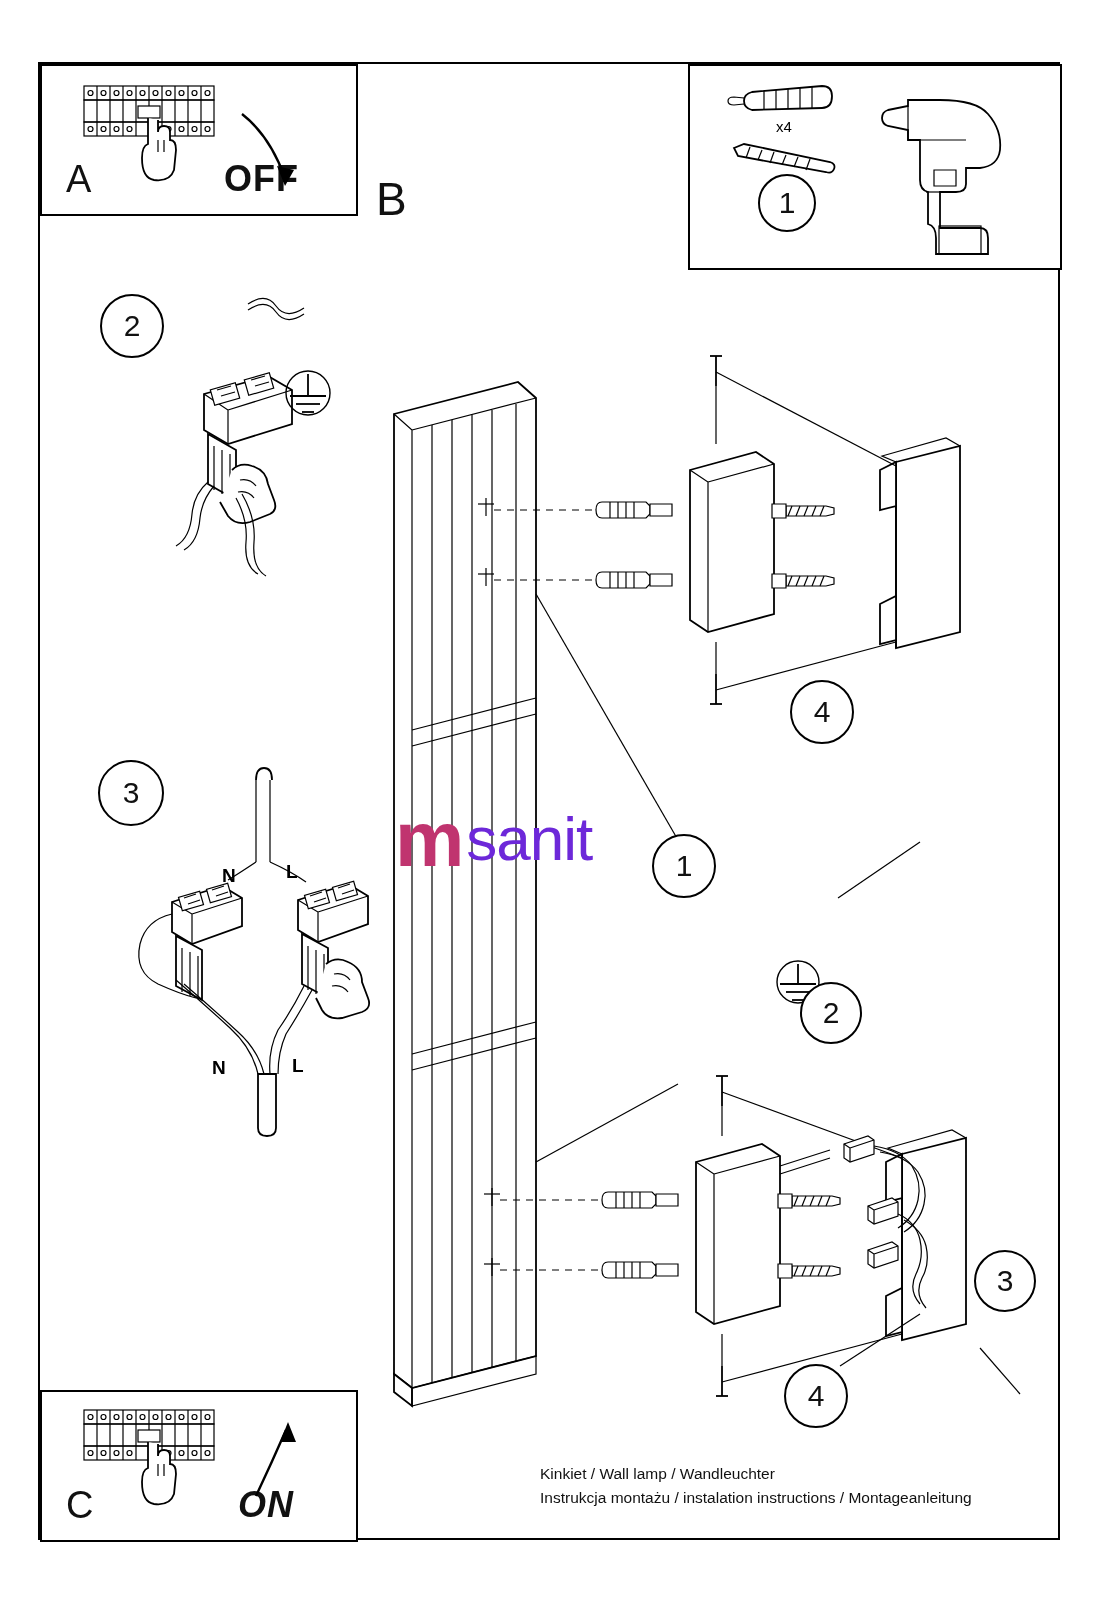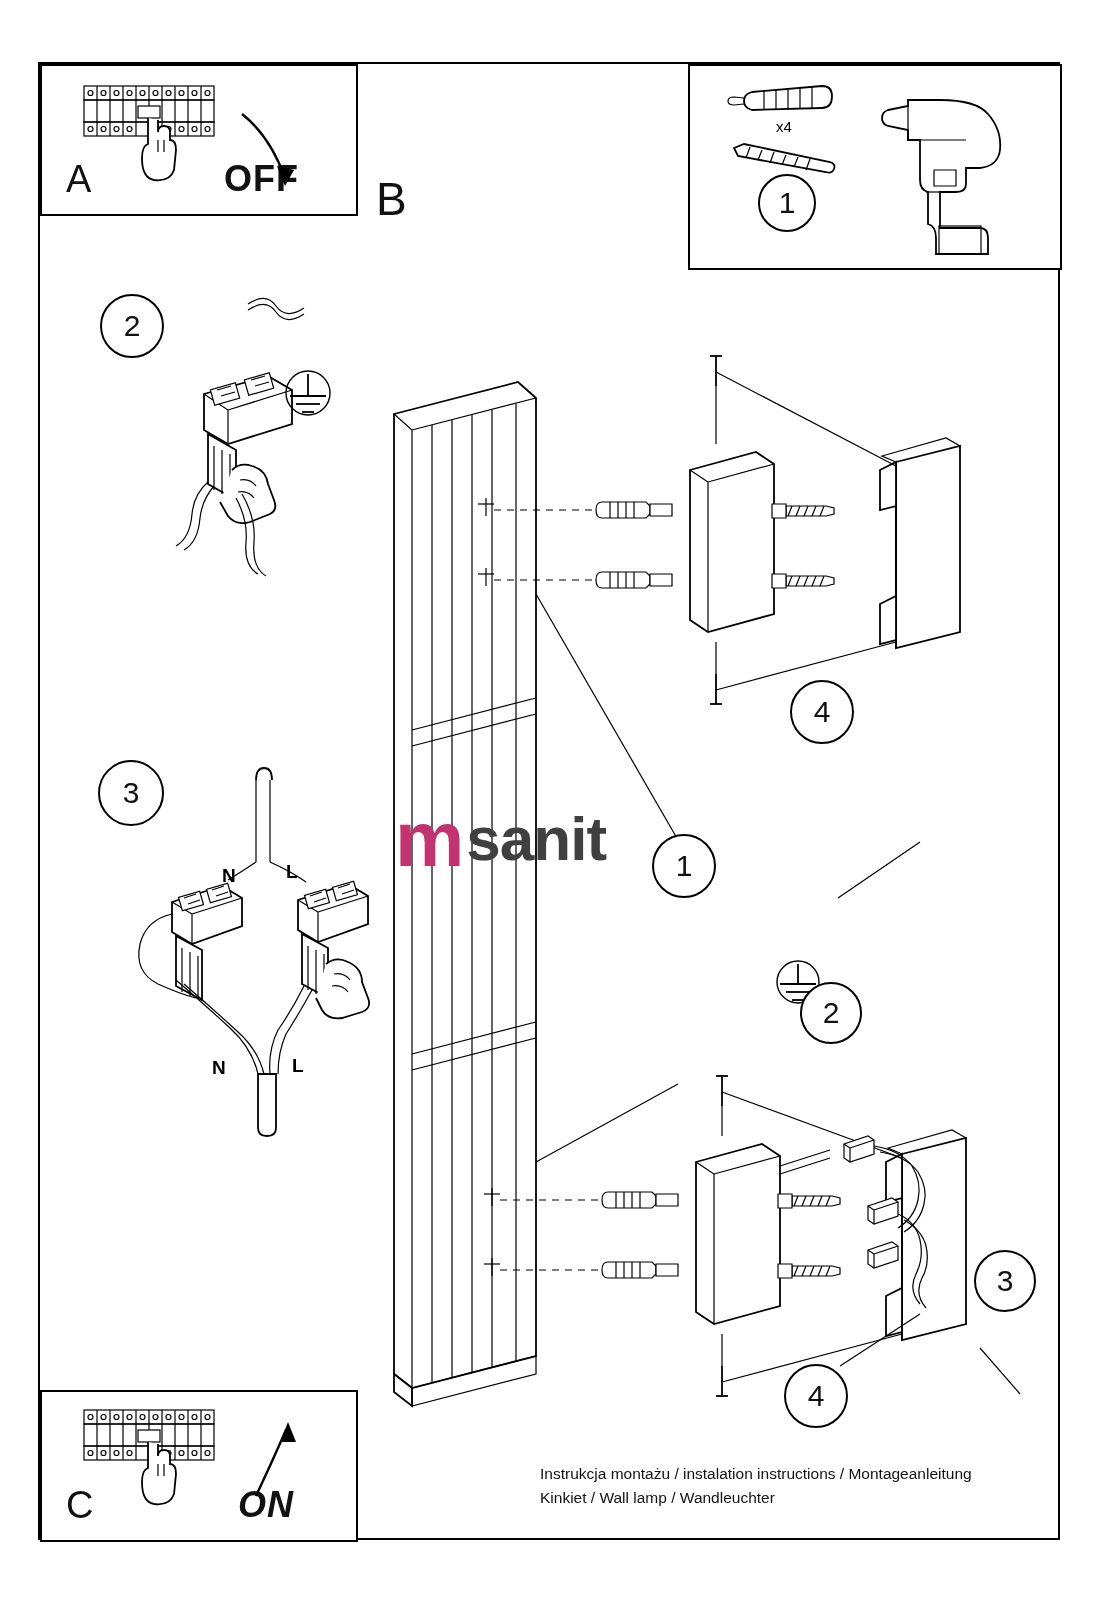--- a/index.html
+++ b/index.html
@@ -17,21 +17,21 @@
 
   
   #panel1{left:648px;top:0px;width:374px;height:206px;}
 
   
   .circ{position:absolute;border:2.5px solid #000;border-radius:50%;display:flex;align-items:center;justify-content:center;font-size:30px;background:#fff;}
 
   
   #watermark{position:absolute;left:355px;top:735px;width:330px;height:80px;display:flex;align-items:center;pointer-events:none;}
   #watermark .wm-m{font-size:78px;font-weight:700;color:#c0346f;letter-spacing:-4px;line-height:1;}
-  #watermark .wm-sanit{font-size:62px;font-weight:700;color:#404040;letter-spacing:-1px;line-height:1;margin-left:6px;}
+  #watermark .wm-sanit{font-size:62px;font-weight:400;color:#6d28d9;letter-spacing:-1px;line-height:1;margin-left:6px;}
 
   
   #caption{position:absolute;left:500px;top:1398px;width:500px;font-size:15.5px;line-height:1.55;}
 
   svg{position:absolute;left:0;top:0;overflow:visible;}
   .ln{stroke:#000;fill:none;}
   .lnw{stroke:#000;fill:#fff;}
   .thin{stroke-width:1.2;}
   .med{stroke-width:1.8;}
   .thick{stroke-width:2.4;}
@@ -475,17 +475,17 @@
       </g>
       <rect class="lnw thin" x="96" y="38" width="22" height="12"></rect>
       <path class="lnw med" d="M106 50 L106 76 Q100 78 100 90 Q100 110 112 112 Q128 114 132 102 L134 82 Q134 72 128 72 L128 64 Q128 58 122 58 Q116 58 116 64 L116 52"></path>
       <path class="ln thin" d="M116 72 L116 84 M122 72 L122 84"></path>
       <path class="ln thick" d="M214 104 Q230 70 244 38"></path>
       <polygon points="246,30 238,50 254,50" fill="#000"></polygon>
     </svg>
   </div>
 
   <div id="caption">
+    <div>Kinkiet / Wall lamp / Wandleuchter</div>
     <div>Instrukcja montażu / instalation instructions / Montageanleitung</div>
-    <div>Kinkiet / Wall lamp / Wandleuchter</div>
   </div>
 
 </div>
 
 </body></html>

